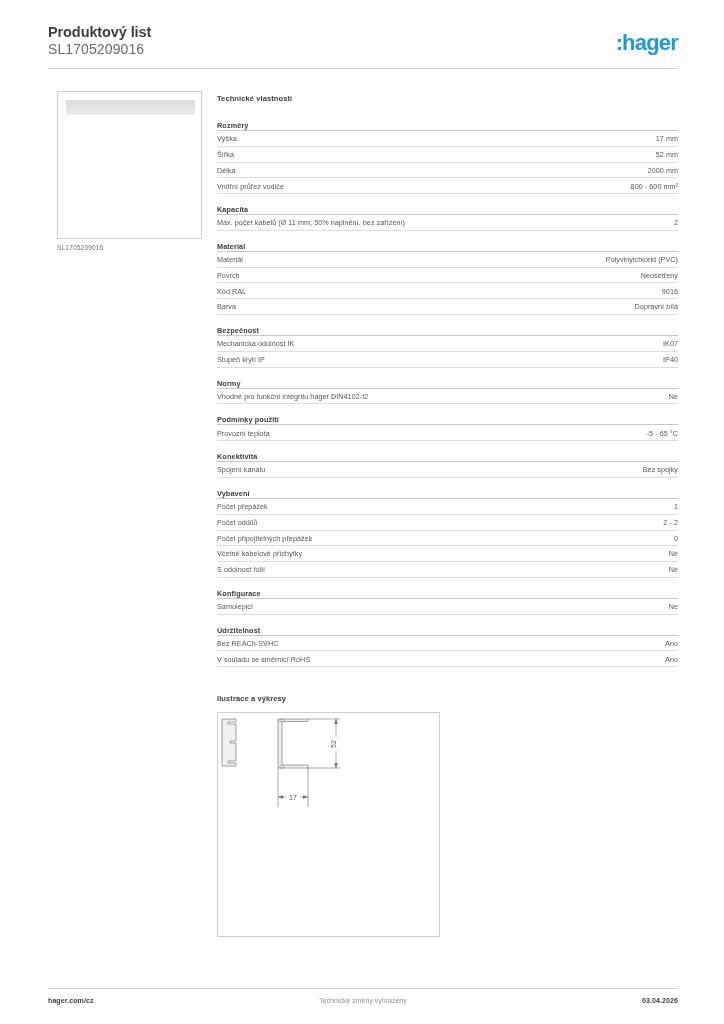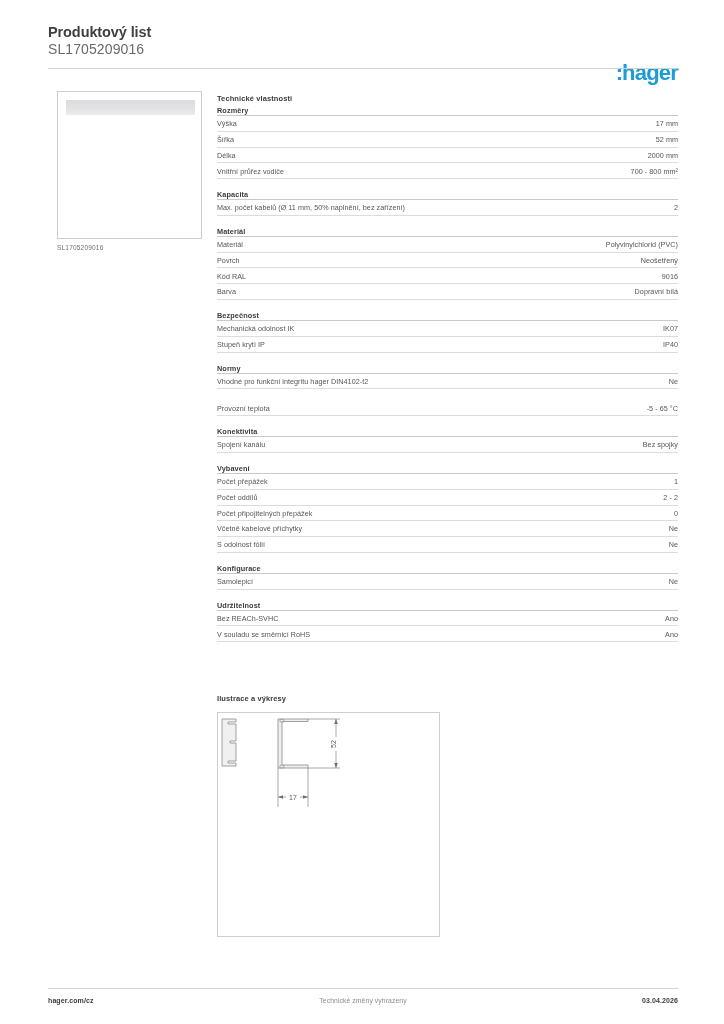--- a/index.html
+++ b/index.html
@@ -97,21 +97,21 @@
   .specs {
     position: absolute;
     left: 217px;
     top: 94px;
     width: 461px;
   }
   .specs-title {
     font-size: 7.5px;
     font-weight: bold;
     color: #3c3c3c;
-    margin-bottom: 3px;
+    margin-bottom: 18px;
     letter-spacing: 0.1px;
   }
   .spec-group { margin-bottom: 11px; }
   .group-title {
     font-size: 7.3px;
     font-weight: bold;
     color: #3c3c3c;
     border-bottom: 1px solid #c9c9c9;
     letter-spacing: 0.1px;
   }
@@ -187,21 +187,21 @@
   }
 </style>
 </head>
 <body>
 
 <div class="page">
 
   <div class="header">
     <div class="doc-title">Produktový list</div>
     <div class="doc-ref">SL1705209016</div>
-    <div class="logo" style="color: rgb(29, 156, 216); margin-top: 30px;">
+    <div class="logo" style="color: rgb(29, 156, 216);">
       <span class="colon">:</span><span>hager</span>
     </div>
   </div>
   <div class="header-rule"></div>
 
   <div class="product-panel">
     <div class="product-photo"></div>
   </div>
   <div class="product-caption">SL1705209016</div>
 
@@ -217,21 +217,21 @@
           <div class="spec-row">
             <span class="spec-label">Šířka</span>
             <span class="spec-value">52 mm</span>
           </div>
           <div class="spec-row">
             <span class="spec-label">Délka</span>
             <span class="spec-value">2000 mm</span>
           </div>
           <div class="spec-row">
             <span class="spec-label">Vnitřní průřez vodiče</span>
-            <span class="spec-value">700 - 800 mm²</span>
+            <span class="spec-value">800 - 600 mm²</span>
           </div>
         </div>
         <div class="spec-group">
           <div class="group-title">Kapacita</div>
           <div class="spec-row">
             <span class="spec-label">Max. počet kabelů (Ø 11 mm, 50% naplnění, bez zařízení)</span>
             <span class="spec-value">2</span>
           </div>
         </div>
         <div class="spec-group">
@@ -265,20 +265,21 @@
           </div>
         </div>
         <div class="spec-group">
           <div class="group-title">Normy</div>
           <div class="spec-row">
             <span class="spec-label">Vhodné pro funkční integritu hager DIN4102-t2</span>
             <span class="spec-value">Ne</span>
           </div>
         </div>
         <div class="spec-group">
+          <div class="group-title">Podmínky použití</div>
           <div class="spec-row">
             <span class="spec-label">Provozní teplota</span>
             <span class="spec-value">-5 - 65 °C</span>
           </div>
         </div>
         <div class="spec-group">
           <div class="group-title">Konektivita</div>
           <div class="spec-row">
             <span class="spec-label">Spojení kanálu</span>
             <span class="spec-value">Bez spojky</span>

